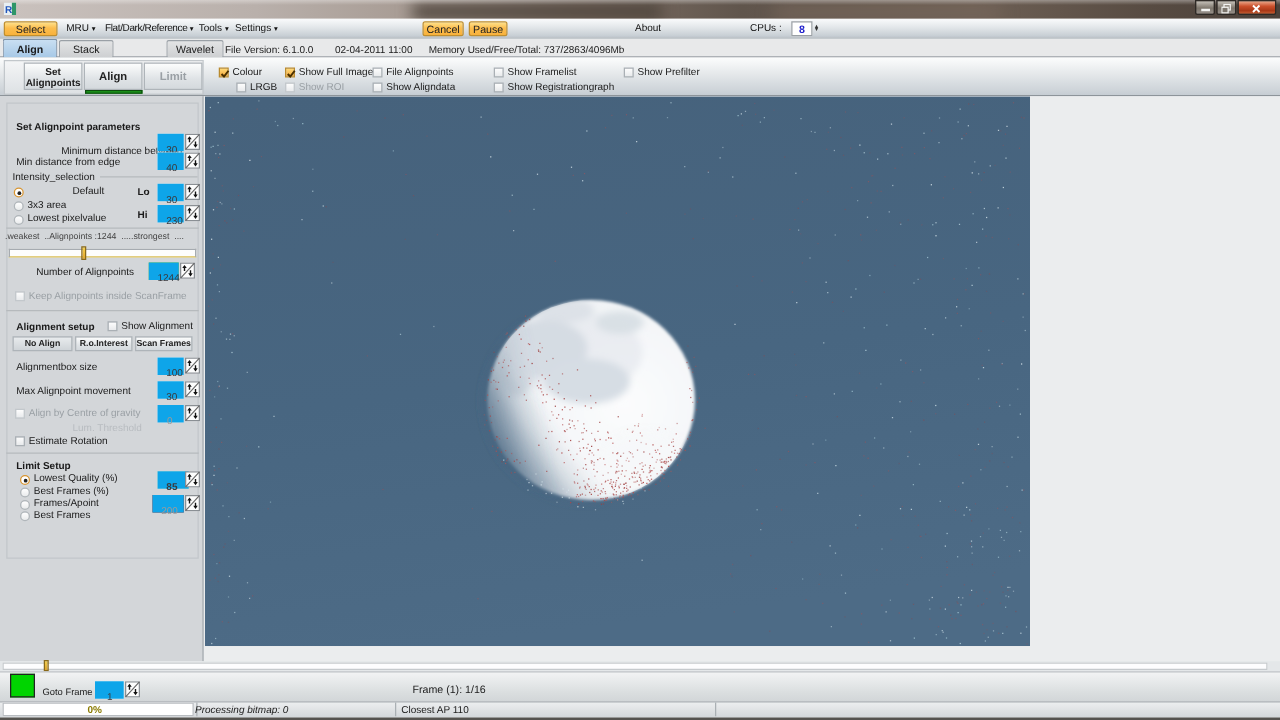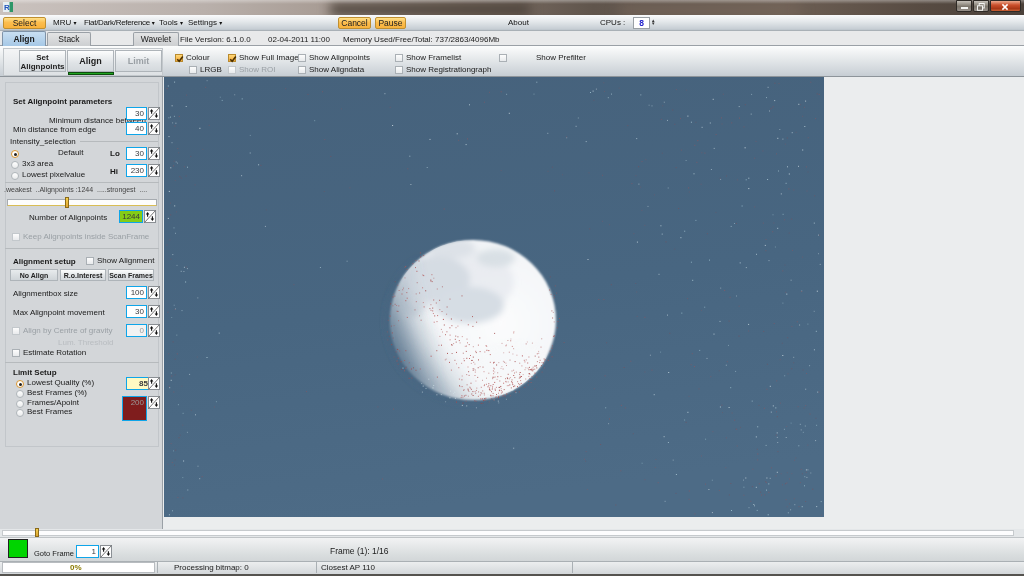--- a/index.html
+++ b/index.html
@@ -1,21 +1,21 @@
 <!DOCTYPE html>
 <html><head><meta charset="utf-8"><style>
 * { margin:0; padding:0; box-sizing:border-box; }
 body { font-family:"Liberation Sans",sans-serif; width:1024px; height:576px; overflow:hidden; background:#ebedee; }
 #app { position:relative; width:1024px; height:576px; font-size:8px; color:#1a1a1a; }
 .abs { position:absolute; }
 .lbl { position:absolute; font-size:8px; white-space:nowrap; }
 .b { font-weight:bold; }
 .cbx { position:absolute; width:8px; height:8px; }
 .rad { position:absolute; width:8px; height:8px; border-radius:50%; }
-.spinbox { position:absolute; border:1px solid #0ea5e9; font-size:8px; text-align:right; padding-right:2px; }
+.spinbox { position:absolute; border:7px solid #0ea5e9; font-size:8px; text-align:right; padding-right:2px; }
 .spinbtn { position:absolute; }
 .mbtn { position:absolute; font-size:8px; color:#111; white-space:nowrap; }
 .obtn { position:absolute; background:linear-gradient(#ffe18a,#fcbd4e 45%,#f8b23c); border:1px solid #c08f2f; border-radius:2px; text-align:center; font-size:8.5px; color:#222; }
 .tbtn { position:absolute; background:linear-gradient(#fcfdfd,#dfe3e6 60%,#d4d9dd); border:1px solid #aeb4b9; text-align:center; color:#222; white-space:nowrap; }
 .sep { position:absolute; height:1px; background:#b6babd; }
 </style></head><body>
 <div id="app">
 
 <div class="abs" style="left:0;top:0;width:1024px;height:15px;background:linear-gradient(90deg,#cac2be,#b9b0ab 20%,#a69a92 33%,#807268 45%,#60554c 58%,#6e6055 76%,#574b42 90%,#4b413a);overflow:hidden;">
   <div class="abs" style="left:330px;top:3px;width:200px;height:13px;background:#4e443c;filter:blur(6px);"></div>
@@ -68,25 +68,25 @@
 <div class="tbtn" style="left:115px;top:50px;width:47px;height:22px;font-size:9px;font-weight:bold;line-height:21px;color:#9aa0a5;">Limit</div>
 <div class="cbx" style="left:175px;top:54px;background:linear-gradient(#ffd978,#f6a93b);border:1px solid #b98a2e;"><svg width="8" height="8" viewBox="0 0 8 8">
         <path d="M1.2 4.2 L3.2 6.2 L6.8 1.6" stroke="#4a3000" stroke-width="1.6" fill="none"></path>
       </svg></div>
     <div class="lbl" style="left:186px;top:53px;color:#1a1a1a;">Colour</div>
 <div class="cbx" style="left:228px;top:54px;background:linear-gradient(#ffd978,#f6a93b);border:1px solid #b98a2e;"><svg width="8" height="8" viewBox="0 0 8 8">
         <path d="M1.2 4.2 L3.2 6.2 L6.8 1.6" stroke="#4a3000" stroke-width="1.6" fill="none"></path>
       </svg></div>
     <div class="lbl" style="left:239px;top:53px;color:#1a1a1a;">Show Full Image</div>
 <div class="cbx" style="left:298px;top:54px;background:linear-gradient(#fdfdfd,#e8eaec);border:1px solid #aab0b5;"></div>
-    <div class="lbl" style="left:309px;top:53px;color:#1a1a1a;">Show Alignpoints</div>
+    <div class="lbl" style="left:309px;top:53px;color:#1a1a1a;">File Alignpoints</div>
 <div class="cbx" style="left:395px;top:54px;background:linear-gradient(#fdfdfd,#e8eaec);border:1px solid #aab0b5;"></div>
     <div class="lbl" style="left:406px;top:53px;color:#1a1a1a;">Show Framelist</div>
 <div class="cbx" style="left:499px;top:54px;background:linear-gradient(#fdfdfd,#e8eaec);border:1px solid #aab0b5;"></div>
-    <div class="lbl" style="left:510px;top:53px;color:#1a1a1a;margin-left:26px;">Show Prefilter</div>
+    <div class="lbl" style="left:510px;top:53px;color:#1a1a1a;">Show Prefilter</div>
 <div class="cbx" style="left:189px;top:66px;background:linear-gradient(#fdfdfd,#e8eaec);border:1px solid #aab0b5;"></div>
     <div class="lbl" style="left:200px;top:65px;color:#1a1a1a;">LRGB</div>
 <div class="cbx" style="left:228px;top:66px;background:linear-gradient(#fdfdfd,#e8eaec);border:1px solid #c3c8cc;"></div>
     <div class="lbl" style="left:239px;top:65px;color:#9aa0a5;">Show ROI</div>
 <div class="cbx" style="left:298px;top:66px;background:linear-gradient(#fdfdfd,#e8eaec);border:1px solid #aab0b5;"></div>
     <div class="lbl" style="left:309px;top:65px;color:#1a1a1a;">Show Aligndata</div>
 <div class="cbx" style="left:395px;top:66px;background:linear-gradient(#fdfdfd,#e8eaec);border:1px solid #aab0b5;"></div>
     <div class="lbl" style="left:406px;top:65px;color:#1a1a1a;">Show Registrationgraph</div>
 
 <div class="abs" style="left:0;top:77px;width:163px;height:452px;background:#d3d6d9;border-right:1px solid #9aa0a6;"></div>
@@ -211,21 +211,21 @@
         <line x1="0.5" y1="12.5" x2="11.5" y2="0.5" stroke="#666" stroke-width="0.9"></line>
         <line x1="3.6" y1="6.8" x2="3.6" y2="3.4" stroke="#111" stroke-width="1.1"></line>
         <path d="M1.8 4.4 L3.6 1.9 L5.4 4.4 Z" fill="#111"></path>
         <line x1="8.4" y1="6.2" x2="8.4" y2="9.6" stroke="#111" stroke-width="1.1"></line>
         <path d="M6.6 8.6 L8.4 11.1 L10.2 8.6 Z" fill="#111"></path>
       </svg></div>
 <div class="rad" style="left:16px;top:390px;border:1px solid #b0b6ba;background:linear-gradient(#fff,#e9ebec);"></div>
     <div class="lbl" style="left:27px;top:388px;color:#1a1a1a;">Best Frames (%)</div>
 <div class="rad" style="left:16px;top:400px;border:1px solid #b0b6ba;background:linear-gradient(#fff,#e9ebec);"></div>
     <div class="lbl" style="left:27px;top:398px;color:#1a1a1a;">Frames/Apoint</div>
-<div class="spinbox" style="left:122px;top:396px;width:25px;height:25px;background:#7f1d1d;color:#9a9a9a;line-height:12px;">200</div>
+<div class="spinbox" style="left:122px;top:396px;width:25px;height:14px;background:#7f1d1d;color:#9a9a9a;line-height:12px;">200</div>
     <div class="spinbtn" style="left:148px;top:396px;"><svg width="12" height="13" viewBox="0 0 12 13">
         <rect x="0.5" y="0.5" width="11" height="12" fill="#fdfdfd" stroke="#8a8f94"></rect>
         <line x1="0.5" y1="12.5" x2="11.5" y2="0.5" stroke="#666" stroke-width="0.9"></line>
         <line x1="3.6" y1="6.8" x2="3.6" y2="3.4" stroke="#111" stroke-width="1.1"></line>
         <path d="M1.8 4.4 L3.6 1.9 L5.4 4.4 Z" fill="#111"></path>
         <line x1="8.4" y1="6.2" x2="8.4" y2="9.6" stroke="#111" stroke-width="1.1"></line>
         <path d="M6.6 8.6 L8.4 11.1 L10.2 8.6 Z" fill="#111"></path>
       </svg></div>
 <div class="rad" style="left:16px;top:409px;border:1px solid #b0b6ba;background:linear-gradient(#fff,#e9ebec);"></div>
     <div class="lbl" style="left:27px;top:407px;color:#1a1a1a;">Best Frames</div>
@@ -1382,19 +1382,19 @@
         <path d="M1.8 4.4 L3.6 1.9 L5.4 4.4 Z" fill="#111"></path>
         <line x1="8.4" y1="6.2" x2="8.4" y2="9.6" stroke="#111" stroke-width="1.1"></line>
         <path d="M6.6 8.6 L8.4 11.1 L10.2 8.6 Z" fill="#111"></path>
       </svg></div>
 <div class="lbl" style="left:330px;top:546px;font-size:8.5px;">Frame (1): 1/16</div>
 
 <div class="abs" style="left:0;top:561px;width:1024px;height:13px;background:linear-gradient(#eceeef,#d3d7da);border-top:1px solid #aab0b4;"></div>
 <div class="abs" style="left:2px;top:562px;width:153px;height:11px;background:#fff;border:1px solid #b8bcc0;"></div>
 <div class="lbl b" style="left:70px;top:563px;color:#8a7a00;">0%</div>
 <div class="abs" style="left:157px;top:562px;width:1px;height:11px;background:#aab0b4;"></div>
-<div class="lbl" style="left:174px;top:563px;">Processing bitmap: 0</div>
+<div class="lbl" style="left:156px;top:563px;font-style:italic;">Processing bitmap: 0</div>
 <div class="abs" style="left:316px;top:562px;width:1px;height:11px;background:#aab0b4;"></div>
 <div class="lbl" style="left:321px;top:563px;">Closest AP 110</div>
 <div class="abs" style="left:572px;top:562px;width:1px;height:11px;background:#aab0b4;"></div>
 <div class="abs" style="left:0;top:574px;width:1024px;height:2px;background:#55534f;"></div>
 
 </div>
 
 </body></html>

